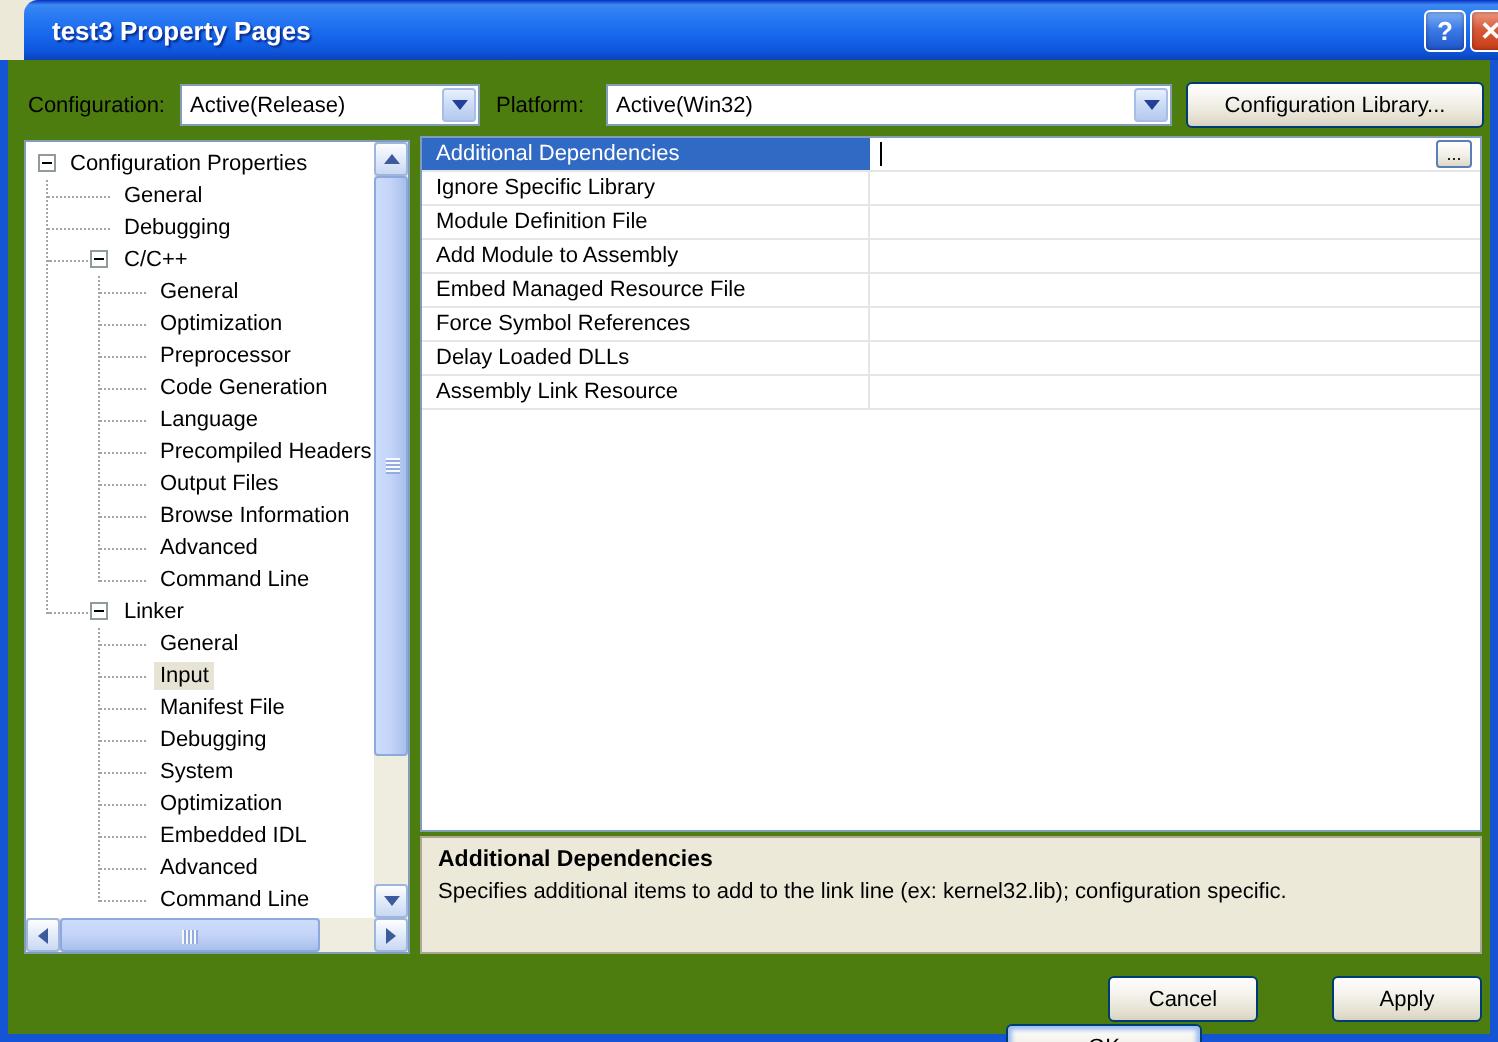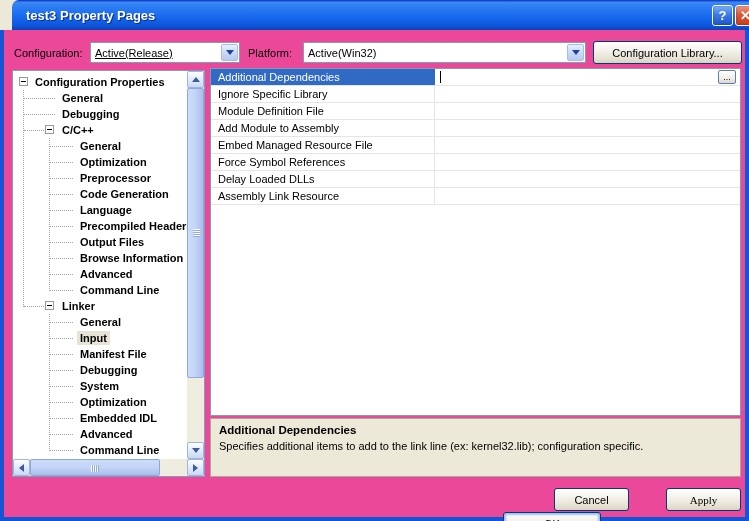--- a/index.html
+++ b/index.html
@@ -21,21 +21,21 @@
     width:21px; height:21px; border:1px solid #fff; border-radius:3px;
     color:#fff; font-weight:bold; font-size:13px; line-height:19px; text-align:center;
     box-shadow:inset 0 0 2px rgba(0,0,30,.4);
   }
   .tb-help { background:linear-gradient(180deg,#7FB1F4 0%,#3D7BE8 45%,#1E55C8 100%); }
   .tb-close { background:linear-gradient(180deg,#ED9980 0%,#D75A3A 45%,#C83C16 100%); }
   .brd { position:absolute; background:#1455D6; }
   .brd-l { left:0; top:30px; width:4px; height:487px; }
   .brd-r { left:745px; top:30px; width:4px; height:487px; }
   .brd-b { left:0; top:517px; width:749px; height:4px; }
-  .body { position:absolute; left:4px; top:30px; width:741px; height:487px; background:#ec4899; }
+  .body { position:absolute; left:4px; top:30px; width:741px; height:487px; background:#4d7c0f; }
 
   
   .lbl { position:absolute; top:17px; }
   .combo {
     position:absolute; top:12px; height:21px; background:#fff;
     border:1px solid #7F9DB9; display:flex; align-items:center;
   }
   .combo-text { flex:1; padding-left:4px; }
   .combo-btn {
     width:17px; height:17px; margin:1px; border:1px solid #A8BEE8; border-radius:2px;
@@ -46,21 +46,21 @@
   .xp-btn {
     position:absolute; height:23px; border:1px solid #003C74; border-radius:3px;
     background:linear-gradient(180deg,#FFFFFF 0%,#F2F0E8 45%,#E5E1D2 80%,#D8D2C0 100%);
     font-family:"Liberation Sans", sans-serif; font-size:11px; text-align:center; color:#000;
   }
   .btn-cfgmgr { left:589px; top:11px; width:149px; }
 
   
   .tree-panel { position:absolute; left:8px; top:40px; width:193px; height:407px; background:#fff; border:1px solid #7F9DB9; }
   .tree-view { position:absolute; left:0; top:0; width:174px; height:388px; overflow:hidden; }
-  .tree-rows { position:absolute; left:0; top:3px; right:0;font-weight:bold; }
+  .tree-rows { position:absolute; left:0; top:3px; right:0; }
   .tree-row { position:relative; height:16px; line-height:16px; white-space:nowrap; }
   .tlabel { padding:1px 3px; }
   .lvl0 .tlabel { margin-left:19px; }
   .lvl1 .tlabel { margin-left:46px; }
   .lvl2 .tlabel { margin-left:64px; }
   .tree-row.selected .tlabel { background:#E7E4D6; }
   .expander {
     position:absolute; top:3px; width:9px; height:9px; background:#fff; border:1px solid #919B9C;
   }
   .expander::after { content:""; position:absolute; left:1px; top:3px; width:5px; height:1px; background:#000; }
@@ -124,42 +124,42 @@
   }
 
   
   .desc-panel { position:absolute; left:206px; top:388px; width:531px; height:59px; background:#ECE9D8; border:1px solid #ACA899; padding:5px 8px; }
   .desc-title { font-weight:bold; font-size:11.5px; margin-bottom:4px; }
   .desc-text { font-size:11px; }
 
   
   .btn-ok { left:499px; top:482px; width:98px; box-shadow:inset 0 0 2px 2px #9DBDF0; }
   .btn-cancel { left:550px; top:458px; width:75px; }
-  .btn-apply { left:662px; top:458px; width:75px;font-family:Liberation Serif, serif; }
+  .btn-apply { left:662px; top:458px; width:75px; }
 </style>
 </head>
 <body>
 
 <div class="window">
 
   <div class="titlebar">
     <div class="title-text">test3 Property Pages</div>
     <div class="tb-btns">
       <div class="tb-btn tb-help">?</div>
       <div class="tb-btn tb-close">✕</div>
     </div>
   </div>
   <div class="brd brd-l"></div>
   <div class="brd brd-r"></div>
   <div class="brd brd-b"></div>
 
   <div class="body">
 
     <div class="lbl" style="left:10px;">Configuration:</div>
-    <div class="combo" style="left:86px; width:150px;text-decoration:underline;">
+    <div class="combo" style="left:86px; width:150px;">
       <div class="combo-text">Active(Release)</div>
       <div class="combo-btn">
           <div class="tri-down"></div>
         </div>
     </div>
     <div class="lbl" style="left:244px;text-align:right;">Platform:</div>
     <div class="combo" style="left:299px; width:283px;">
       <div class="combo-text">Active(Win32)</div>
       <div class="combo-btn">
           <div class="tri-down"></div>

